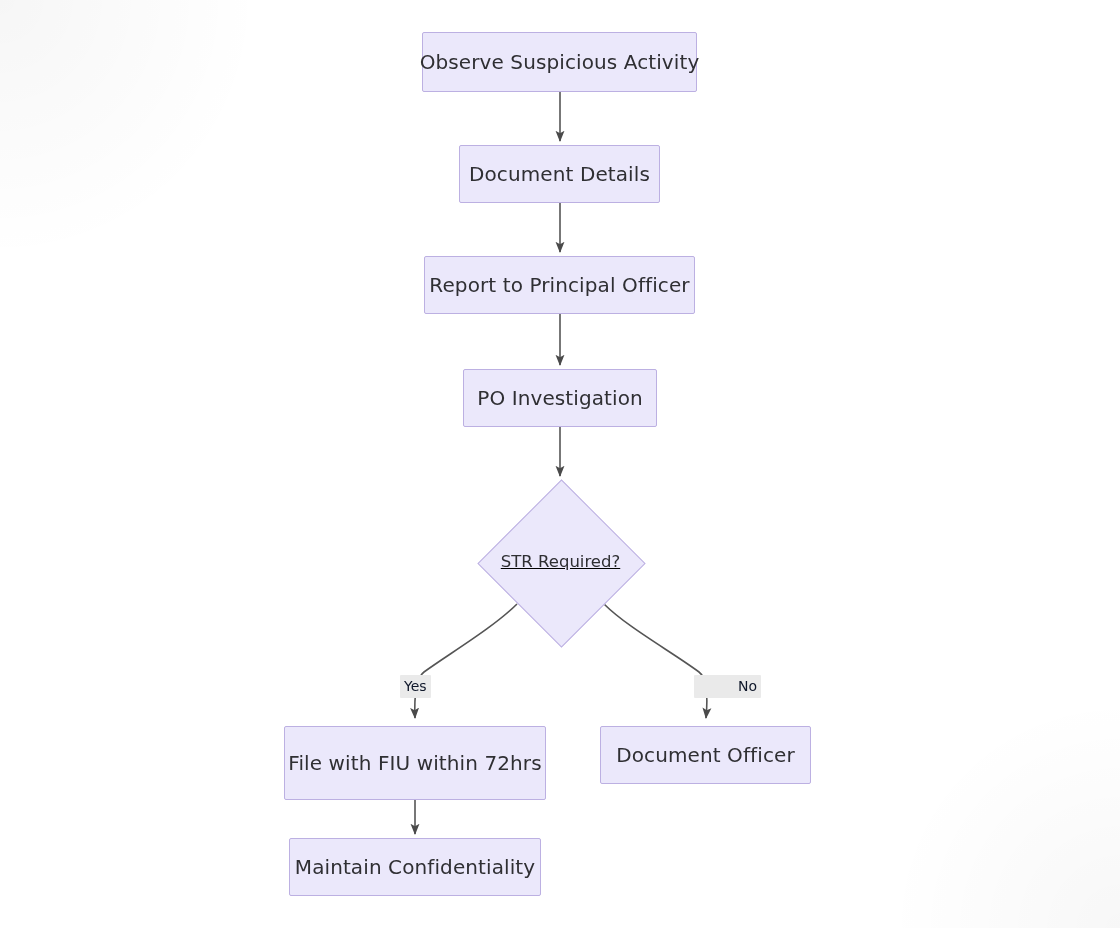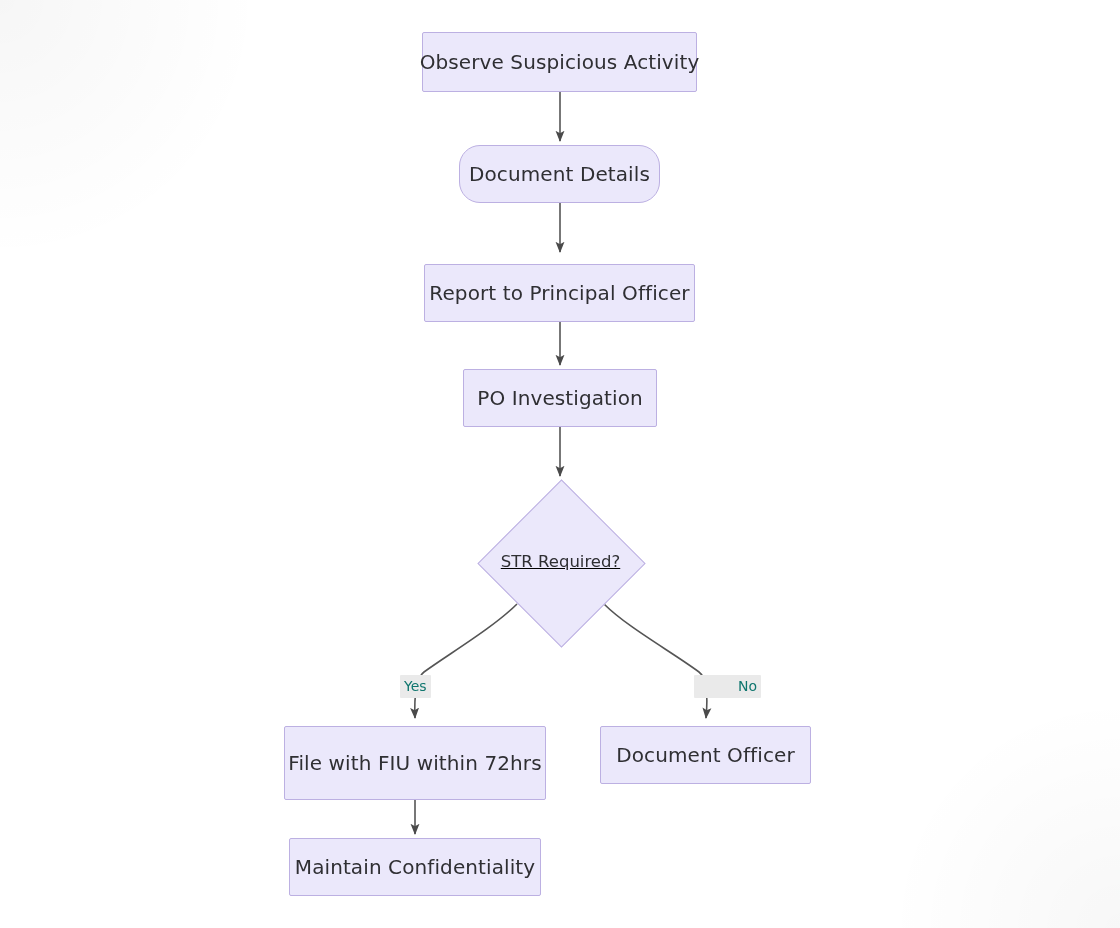--- a/index.html
+++ b/index.html
@@ -75,21 +75,21 @@
     z-index: 2;
     color: #2f2f33;
     font-size: 16.5px;
     font-weight: 500;
     white-space: nowrap;
     line-height: 1;
   }
   .edge-label {
     position: absolute;
     background: #eaeaea;
-    color: #0f766e;
+    color: #0f172a;
     font-size: 14px;
     font-weight: 400;
     line-height: 1;
     padding: 4px 4px 5px 4px;
     white-space: nowrap;
     border-radius: 1px;
   }
 </style>
 </head>
 <body>
@@ -111,25 +111,25 @@
       <path d="M 517 604 C 494 627, 452 652, 424 672 C 416 678, 414 694, 415 718"></path>
       <path d="M 604 604 C 627 627, 672 652, 699 672 C 707 678, 708 696, 706 718"></path>
       <path d="M 415 784 L 415 834"></path>
     </g>
   </svg>
 
   <div class="node" style="left:422px; top:32px; width:275px; height:60px;">
     <span class="node-label">Observe Suspicious Activity</span>
   </div>
 
-  <div class="node" style="left:459px; top:145px; width:201px; height:58px;border-radius:21px;">
+  <div class="node" style="left:459px; top:145px; width:201px; height:58px;">
     <span class="node-label">Document Details</span>
   </div>
 
-  <div class="node" style="left:424px; top:256px; width:271px; height:58px;margin-top:8px;">
+  <div class="node" style="left:424px; top:256px; width:271px; height:58px;">
     <span class="node-label">Report to Principal Officer</span>
   </div>
 
   <div class="node" style="left:463px; top:369px; width:194px; height:58px;">
     <span class="node-label">PO Investigation</span>
   </div>
 
   <div class="decision-wrap" style="left:478px; top:480px; width:165px; height:165px;">
     <div class="decision-shape"></div>
     <span class="decision-text">STR Required?</span>

